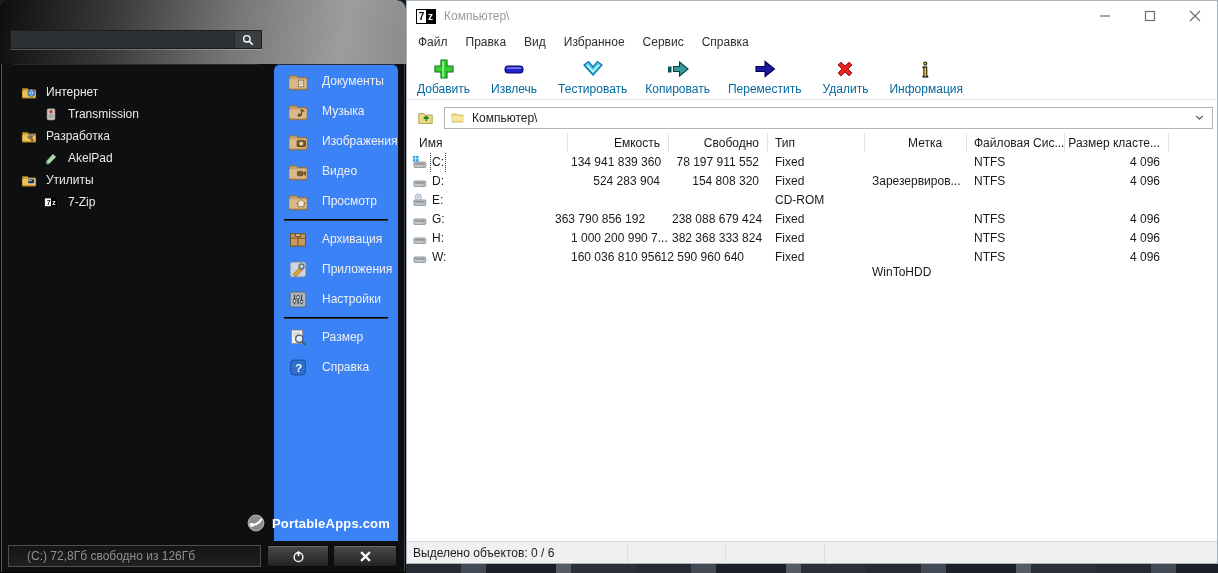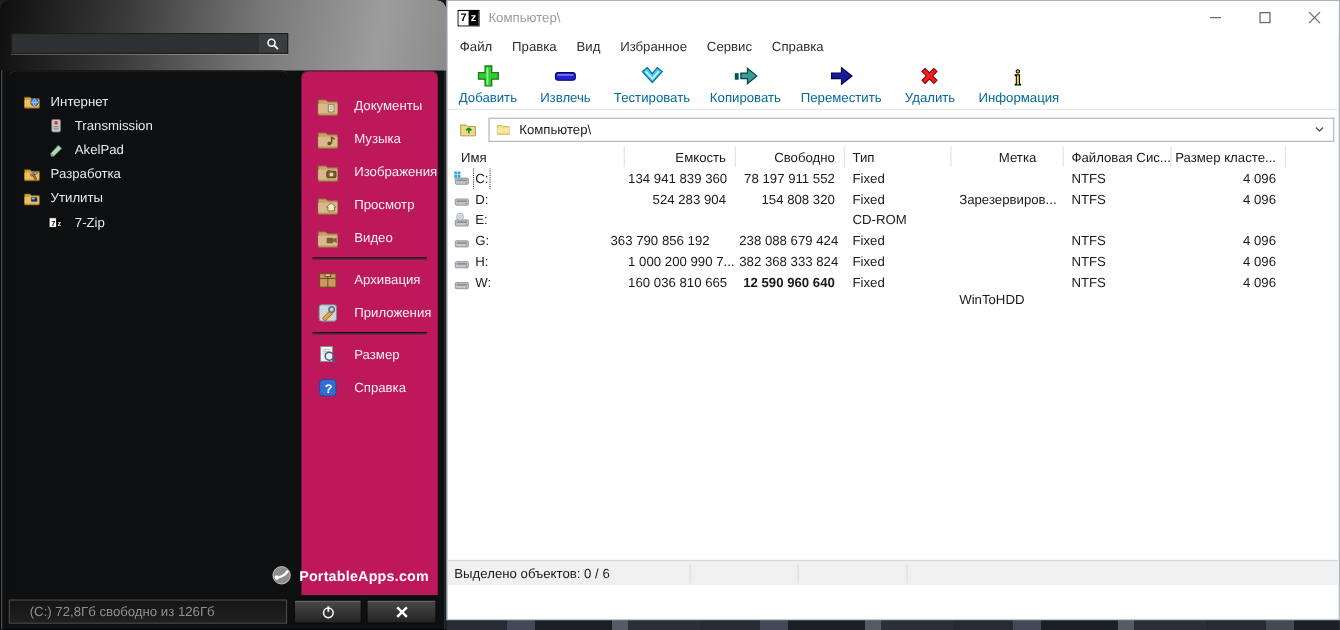--- a/index.html
+++ b/index.html
@@ -17,21 +17,21 @@
     border-radius:9px 9px 0 0;}
   .pa-search{position:absolute;left:10px;top:30px;width:252px;height:19px;display:flex;
     background:#2e3134;border:1px solid #1d1d1d;box-shadow:0 1px 0 rgba(255,255,255,.25);}
   .pa-search input{flex:1;background:transparent;border:0;outline:0;color:#ddd;font:12px "Liberation Sans",sans-serif;padding:0 6px;min-width:0}
   .pa-search .mag{width:27px;height:100%;background:#3a3e41;border-left:1px solid #242628;display:flex;align-items:center;justify-content:center}
   .pa-search .mag .icon{width:14px;height:14px}
 
   .pa-main{position:absolute;left:8px;top:64px;width:390px;height:477px;display:flex;gap:12px}
   .pa-pane-left{width:254px;background:#0d0f11;border-radius:6px 6px 0 0;padding-top:17px;
     box-shadow:inset 0 1px 0 #23262a;}
-  .pa-pane-right{flex:1;background:#be185d;border-radius:6px 6px 0 0;padding-top:17px;position:relative;
+  .pa-pane-right{flex:1;background:#3b82f6;border-radius:6px 6px 0 0;padding-top:2px;position:relative;
     box-shadow:inset 0 1px 0 #262a31;}
 
   .pa-item{display:flex;align-items:center;height:22px;color:#e9e9e9;font-size:12px;cursor:default;white-space:nowrap}
   .pa-cat{padding-left:12px;gap:8px}
   .pa-app{padding-left:34px;gap:8px}
   .pa-item .icon{width:18px;height:16px;flex:0 0 auto}
 
   .pa-ritem{display:flex;align-items:center;height:30px;color:#f0f0f0;font-size:12px;padding-left:12px;gap:12px;white-space:nowrap}
   .pa-ritem .icon{width:24px;height:21px;flex:0 0 auto}
   .pa-divider{height:2px;margin:3px 10px;border-top:1px solid #000;border-bottom:1px solid #2f343c}
@@ -85,21 +85,21 @@
   .zip-th.r{justify-content:flex-end}
   .zip-sep{position:absolute;top:1px;width:1px;height:19px;background:#e2e2e2}
   .zip-rows{position:relative}
   .zip-row{position:relative;height:19px;cursor:default}
   .zip-cell{position:absolute;top:0;height:19px;line-height:19px;white-space:nowrap;overflow:hidden}
   .zip-cell.r{text-align:right}
   .zip-namecell{display:flex;align-items:center;gap:4px}
   .zip-namecell .icon{width:17px;height:15px;flex:0 0 auto;margin-left:4px}
   .zip-name.focused{outline:1px dotted #444;outline-offset:1px}
 
-  .zip-statusbar{position:absolute;left:0;top:508px;width:100%;height:23px;background:#f0f0f0;border-top:1px solid #d8d8d8;display:flex;align-items:center}
+  .zip-statusbar{position:absolute;left:0;top:540px;width:100%;height:23px;background:#f0f0f0;border-top:1px solid #d8d8d8;display:flex;align-items:center}
   .zip-status-text{font-size:12px;color:#1a1a1a;padding-left:6px}
   .zip-status-div{position:absolute;top:3px;width:1px;height:17px;background:#dcdcdc}
 
   .wallpaper-strip{position:absolute;left:406px;top:564px;width:812px;height:9px;
     background:repeating-linear-gradient(90deg,#252a33 0 55px,#434a56 55px 80px,#1b1f26 80px 150px,#565c66 150px 165px,#2a2f38 165px 230px);}
 </style>
 </head>
 <body>
 
 <div class="pa-window">
@@ -132,40 +132,40 @@
           <span class="icon">
             <svg viewBox="0 0 24 24">
               <rect x="6" y="4" width="12" height="17" rx="2" fill="#c9c9c9" stroke="#777"></rect>
               <circle cx="12" cy="8.5" r="2.6" fill="#d33a2e"></circle>
               <rect x="8.5" y="13" width="7" height="1.6" fill="#888"></rect>
               <rect x="8.5" y="16" width="7" height="1.6" fill="#888"></rect>
             </svg>
           </span>
           <span>Transmission</span>
         </div>
-        <div class="pa-item pa-app">
-          <span class="icon">
-            <svg viewBox="0 0 24 24">
-              <path d="M5 17L15 6l4.5 4.5L9 21H5z" fill="#a9dcb2" stroke="#4c8a55"></path>
-              <path d="M15 6l4.5 4.5" stroke="#4c8a55"></path>
-              <path d="M5 17l4 4" stroke="#4c8a55"></path>
-            </svg>
-          </span>
-          <span>AkelPad</span>
-        </div>
         <div class="pa-item pa-cat">
           <span class="icon">
             <svg viewBox="0 0 24 24">
               <path d="M2 6.5h7.5l2 2H22v13H2z" fill="#d9a33c" stroke="#7a5a14" stroke-width="1"></path>
               <path d="M2 10.5h20v9H2z" fill="#eec156"></path>
               <rect x="10" y="10.2" width="9.5" height="3.4" rx="1" transform="rotate(-28 15 12)" fill="#9aa0a8" stroke="#555"></rect>
               <rect x="14.2" y="12.5" width="2.6" height="7.5" transform="rotate(-28 15.5 16)" fill="#b07a4a" stroke="#6a4520"></rect>
             </svg>
           </span>
           <span>Разработка</span>
+        </div>
+        <div class="pa-item pa-app">
+          <span class="icon">
+            <svg viewBox="0 0 24 24">
+              <path d="M5 17L15 6l4.5 4.5L9 21H5z" fill="#a9dcb2" stroke="#4c8a55"></path>
+              <path d="M15 6l4.5 4.5" stroke="#4c8a55"></path>
+              <path d="M5 17l4 4" stroke="#4c8a55"></path>
+            </svg>
+          </span>
+          <span>AkelPad</span>
         </div>
         <div class="pa-item pa-cat">
           <span class="icon">
             <svg viewBox="0 0 24 24">
               <path d="M2 6.5h7.5l2 2H22v13H2z" fill="#d9a33c" stroke="#7a5a14" stroke-width="1"></path>
               <path d="M2 10.5h20v9H2z" fill="#eec156"></path>
               <rect x="10.5" y="10.5" width="9.5" height="7" fill="#2c2f33" stroke="#c8ccd2"></rect>
               <rect x="11.8" y="11.8" width="4" height="2" fill="#7fd0ff"></rect>
             </svg>
           </span>
@@ -217,35 +217,35 @@
               <rect x="12" y="10" width="3" height="1.6" fill="#7a5c30"></rect>
             </svg>
           </span>
           <span>Изображения</span>
         </div>
         <div class="pa-ritem">
           <span class="icon">
             <svg viewBox="0 0 24 24">
               <path d="M2 5.5h8l2 2h10v14H2z" fill="#c8a06a" stroke="#8a6a3a" stroke-width="1"></path>
               <path d="M2 9.5h20v10H2z" fill="#d9b98a"></path>
-              <path d="M15.5 9.8l5 4.2h-1.6v4h-6.8v-4h-1.6z" fill="#f2ead6" stroke="#8a6a3a"></path>
-            </svg>
-          </span>
-          <span>Просмотр</span>
+              <rect x="10.8" y="11.5" width="7" height="5.8" rx="1" fill="#7a5c30"></rect>
+              <path d="M17.8 13l3.4-1.8v6.2L17.8 15z" fill="#7a5c30"></path>
+            </svg>
+          </span>
+          <span>Видео</span>
         </div>
         <div class="pa-ritem">
           <span class="icon">
             <svg viewBox="0 0 24 24">
               <path d="M2 5.5h8l2 2h10v14H2z" fill="#c8a06a" stroke="#8a6a3a" stroke-width="1"></path>
               <path d="M2 9.5h20v10H2z" fill="#d9b98a"></path>
-              <rect x="10.8" y="11.5" width="7" height="5.8" rx="1" fill="#7a5c30"></rect>
-              <path d="M17.8 13l3.4-1.8v6.2L17.8 15z" fill="#7a5c30"></path>
-            </svg>
-          </span>
-          <span>Видео</span>
+              <path d="M15.5 9.8l5 4.2h-1.6v4h-6.8v-4h-1.6z" fill="#f2ead6" stroke="#8a6a3a"></path>
+            </svg>
+          </span>
+          <span>Просмотр</span>
         </div>
         <div class="pa-divider"></div>
         <div class="pa-ritem">
           <span class="icon">
             <svg viewBox="0 0 24 24">
               <rect x="3.5" y="5.5" width="17" height="14" fill="#c8995c" stroke="#6a4a1e"></rect>
               <path d="M3.5 10.5h17M12 5.5v14" stroke="#6a4a1e"></path>
               <rect x="9" y="5.5" width="6" height="3" fill="#e0c08a" stroke="#6a4a1e"></rect>
             </svg>
           </span>
@@ -253,20 +253,38 @@
         </div>
         <div class="pa-ritem">
           <span class="icon">
             <svg viewBox="0 0 24 24">
               <rect x="3" y="3.5" width="18" height="17" rx="2.5" fill="#cdd5dd" stroke="#7a8a9a"></rect>
               <path d="M6.5 17.5l7.5-7.5 2.8 2.8-7.5 7.5z" fill="#e8a33c" stroke="#9a6a1a"></path>
               <circle cx="16" cy="8.5" r="2.8" fill="none" stroke="#6a7684" stroke-width="1.8"></circle>
             </svg>
           </span>
           <span>Приложения</span>
+        </div>
+        <div class="pa-ritem">
+          <span class="icon">
+            <svg viewBox="0 0 24 24">
+              <rect x="3" y="3.5" width="18" height="17" rx="2.5" fill="#aeb6bf" stroke="#5f666e"></rect>
+              <g stroke="#3a3f45" stroke-width="1.4">
+                <line x1="8" y1="6.5" x2="8" y2="17.5"></line>
+                <line x1="12" y1="6.5" x2="12" y2="17.5"></line>
+                <line x1="16" y1="6.5" x2="16" y2="17.5"></line>
+              </g>
+              <g fill="#eef1f4" stroke="#3a3f45" stroke-width=".8">
+                <rect x="6.5" y="12" width="3" height="3"></rect>
+                <rect x="10.5" y="8" width="3" height="3"></rect>
+                <rect x="14.5" y="13" width="3" height="3"></rect>
+              </g>
+            </svg>
+          </span>
+          <span>Настройки</span>
         </div>
         <div class="pa-divider"></div>
         <div class="pa-ritem">
           <span class="icon">
             <svg viewBox="0 0 24 24">
               <rect x="4.5" y="3.5" width="12.5" height="15.5" fill="#f4f4f4" stroke="#8a8a8a"></rect>
               <path d="M6.5 6.5h8M6.5 8.5h8M6.5 10.5h5" stroke="#b8b8b8" stroke-width=".9"></path>
               <circle cx="13.5" cy="13.5" r="4.2" fill="#dfe8f2" fill-opacity=".6" stroke="#4a5a7a" stroke-width="1.6"></circle>
               <line x1="16.6" y1="16.6" x2="20.5" y2="20.5" stroke="#4a5a7a" stroke-width="2.4"></line>
             </svg>
@@ -553,22 +571,22 @@
           <div class="zip-cell zip-namecell" style="left: 0px; width: 160px; padding: 0px 4px 0px 0px;">
             <span class="icon">
               <svg viewBox="0 0 24 24">
                 <rect x="3" y="11" width="19" height="9" rx="1.5" fill="#c3c7cc" stroke="#71767c"></rect>
                 <rect x="5" y="13" width="15" height="2.5" fill="#8d9197"></rect>
                 <circle cx="19" cy="17.5" r="1" fill="#7aa86f"></circle>
               </svg>
             </span>
             <span class="zip-name">W:</span>
           </div>
-          <div class="zip-cell r" style="left: 160px; width: 101px; padding: 0px 8px 0px 4px;">160 036 810 665</div>
-          <div class="zip-cell r" style="left: 261px; width: 99px; padding: 0px 8px 0px 4px; font-weight: bold;">12 590 960 640</div>
+          <div class="zip-cell r" style="left: 160px; width: 101px; padding: 0px 8px 0px 4px;">160 036 810 956</div>
+          <div class="zip-cell r" style="left: 246px; width: 99px; padding: 0px 8px 0px 4px;">12 590 960 640</div>
           <div class="zip-cell" style="left: 360px; width: 97px; padding: 0px 4px 0px 8px;">Fixed</div>
           <div class="zip-cell" style="left: 457px; width: 102px; padding: 0px 4px 0px 8px;"></div>
           <div class="zip-cell" style="left: 559px; width: 98px; padding: 0px 4px 0px 8px;">NTFS</div>
           <div class="zip-cell r" style="left: 657px; width: 104px; padding: 0px 8px 0px 4px;">4 096</div>
         </div>
       </div>
   </div>
   <div class="zip-statusbar">
     <span class="zip-status-text">Выделено объектов: 0 / 6</span>
     <span class="zip-status-div" style="left:220px"></span>

